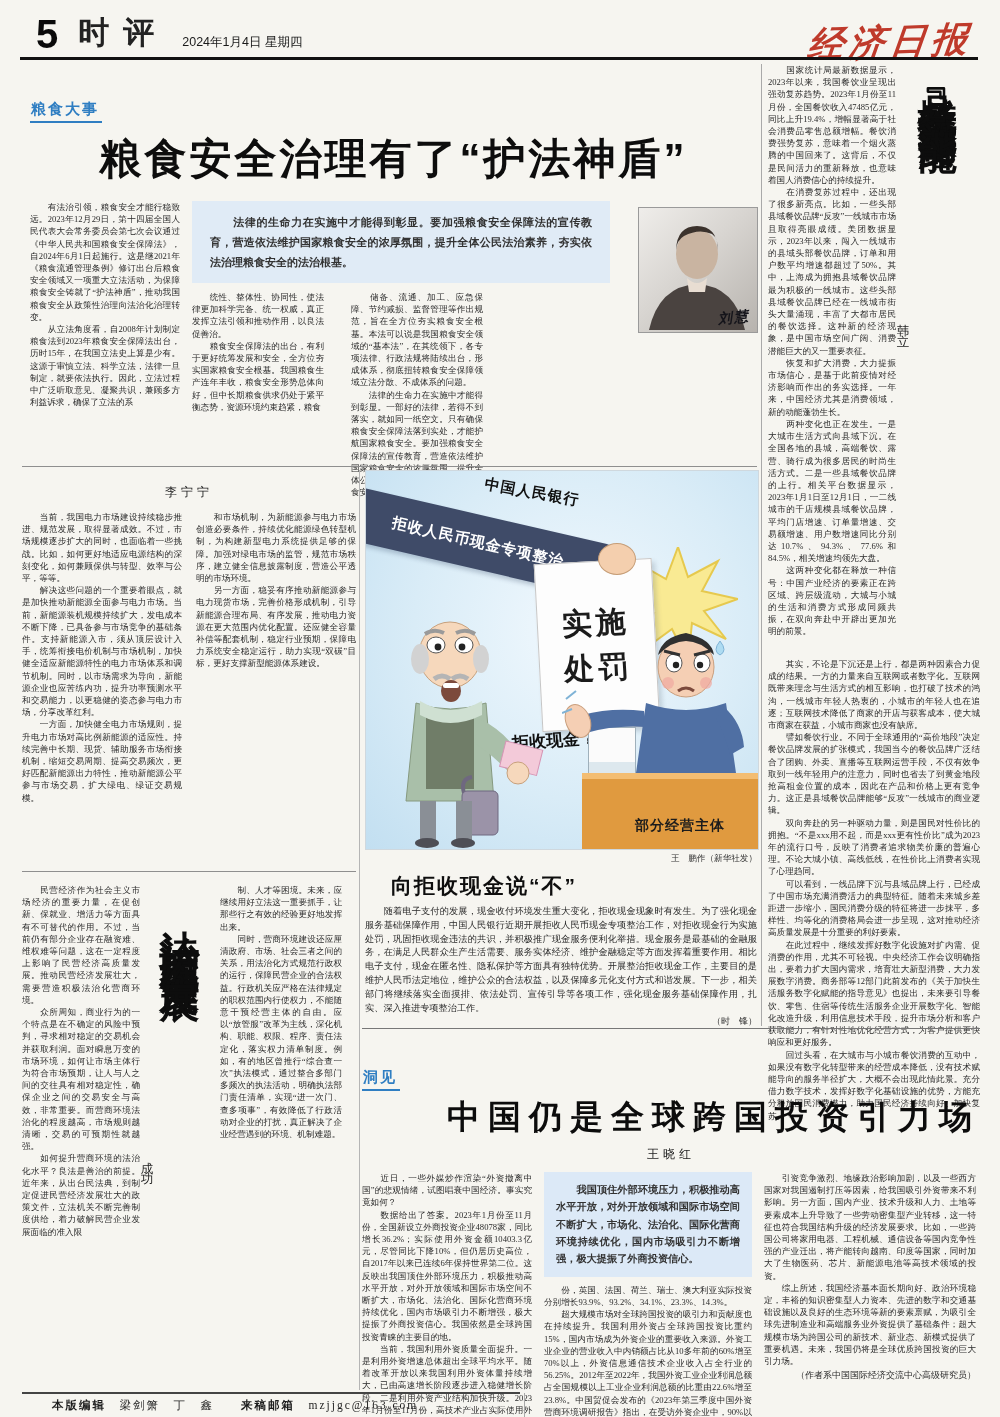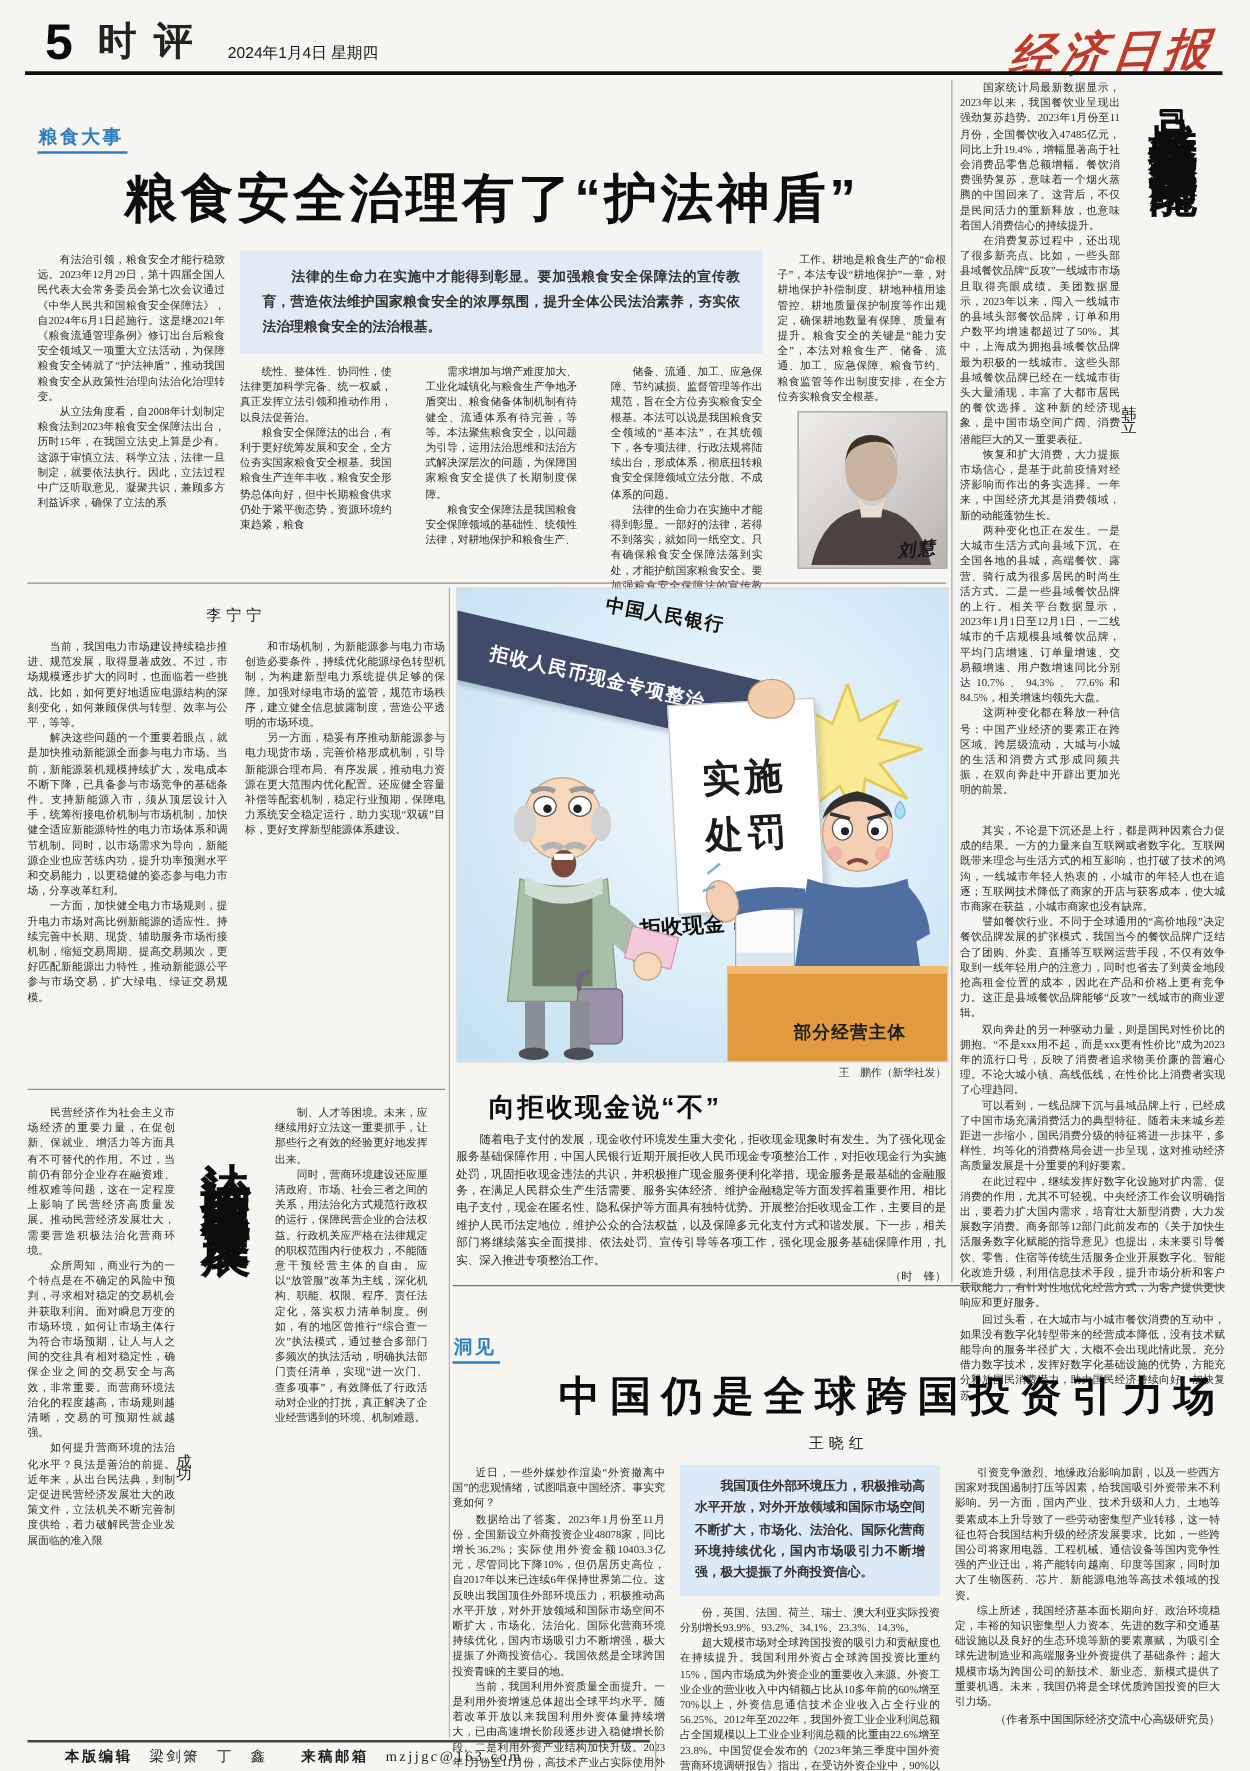--- a/index.html
+++ b/index.html
@@ -65,28 +65,25 @@
     <span class="tag">粮食大事</span>
     <div class="grain-headline">粮食安全治理有了“护法神盾”</div>
     <div class="grain-body">
       <div class="btxt" style="width:150px;">　　有法治引领，粮食安全才能行稳致远。2023年12月29日，第十四届全国人民代表大会常务委员会第七次会议通过《中华人民共和国粮食安全保障法》，自2024年6月1日起施行。这是继2021年《粮食流通管理条例》修订出台后粮食安全领域又一项重大立法活动，为保障粮食安全铸就了“护法神盾”，推动我国粮食安全从政策性治理向法治化治理转变。
 　　从立法角度看，自2008年计划制定粮食法到2023年粮食安全保障法出台，历时15年，在我国立法史上算是少有。这源于审慎立法、科学立法，法律一旦制定，就要依法执行。因此，立法过程中广泛听取意见、凝聚共识，兼顾多方利益诉求，确保了立法的系</div>
       <div style="width:418px;">
         <div class="introbox" style="height:58px;">　　法律的生命力在实施中才能得到彰显。要加强粮食安全保障法的宣传教育，营造依法维护国家粮食安全的浓厚氛围，提升全体公民法治素养，夯实依法治理粮食安全的法治根基。</div>
         <div style="display:flex;gap:27px;margin-top:8px;height:208px;">
           <div class="btxt" style="width:132px;">　　统性、整体性、协同性，使法律更加科学完备、统一权威，真正发挥立法引领和推动作用，以良法促善治。
 　　粮食安全保障法的出台，有利于更好统筹发展和安全，全方位夯实国家粮食安全根基。我国粮食生产连年丰收，粮食安全形势总体向好，但中长期粮食供求仍处于紧平衡态势，资源环境约束趋紧，粮食</div>
-          <div class="btxt" style="width:132px;">　　需求增加与增产难度加大、工业化城镇化与粮食生产争地矛盾突出、粮食储备体制机制有待健全、流通体系有待完善，等等。本法聚焦粮食安全，以问题为引导，运用法治思维和法治方式解决深层次的问题，为保障国家粮食安全提供了长期制度保障。
-　　粮食安全保障法是我国粮食安全保障领域的基础性、统领性法律，对耕地保护和粮食生产、</div>
           <div class="btxt" style="width:132px;">　　储备、流通、加工、应急保障、节约减损、监督管理等作出规范，旨在全方位夯实粮食安全根基。本法可以说是我国粮食安全领域的“基本法”，在其统领下，各专项法律、行政法规将陆续出台，形成体系，彻底扭转粮食安全保障领域立法分散、不成体系的问题。
 　　法律的生命力在实施中才能得到彰显。一部好的法律，若得不到落实，就如同一纸空文。只有确保粮食安全保障法落到实处，才能护航国家粮食安全。要加强粮食安全保障法的宣传教育，营造依法维护国家粮食安全的浓厚氛围，提升全体公民法治素养，夯实依法治理粮食安全的法治根基。</div>
         </div>
       </div>
       <div style="width:135px;">
-        <div class="btxt">　　工作。耕地是粮食生产的“命根子”，本法专设“耕地保护”一章，对耕地保护补偿制度、耕地种植用途管控、耕地质量保护制度等作出规定，确保耕地数量有保障、质量有提升。粮食安全的关键是“能力安全”，本法对粮食生产、储备、流通、加工、应急保障、粮食节约、粮食监管等作出制度安排，在全方位夯实粮食安全根基。</div>
         <div class="photo" style="margin-left:16px;">
           <svg width="116" height="122" viewBox="0 0 116 122">
             <ellipse cx="58" cy="46" rx="21" ry="25" fill="#c9b4a1"></ellipse>
             <path d="M37,42 Q38,18 58,18 Q78,18 79,42 Q79,30 73,26 Q60,20 45,28 Q38,32 37,42 Z" fill="#3b322c"></path>
             <path d="M10,122 Q20,78 58,76 Q96,78 106,122 Z" fill="#4a4340"></path>
             <path d="M48,70 Q58,80 68,70 L66,84 L50,84 Z" fill="#e8ddd2"></path>
           </svg>
           <span class="photo-sign">刘慧</span>
         </div>
       </div>

